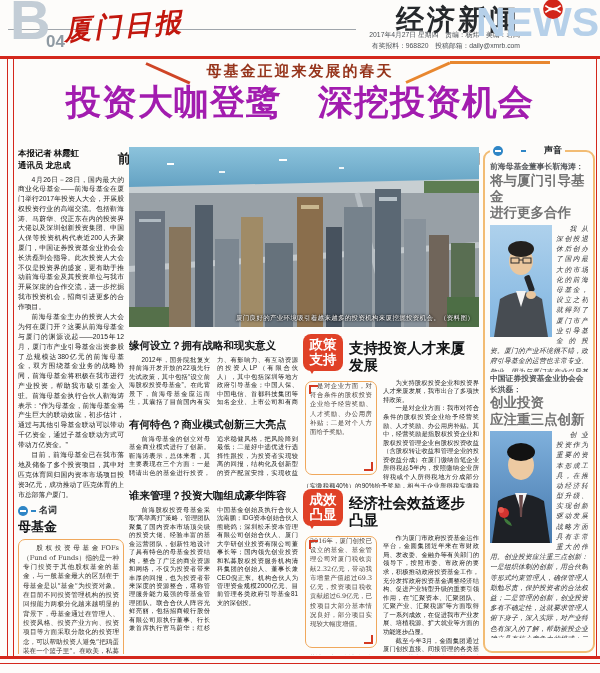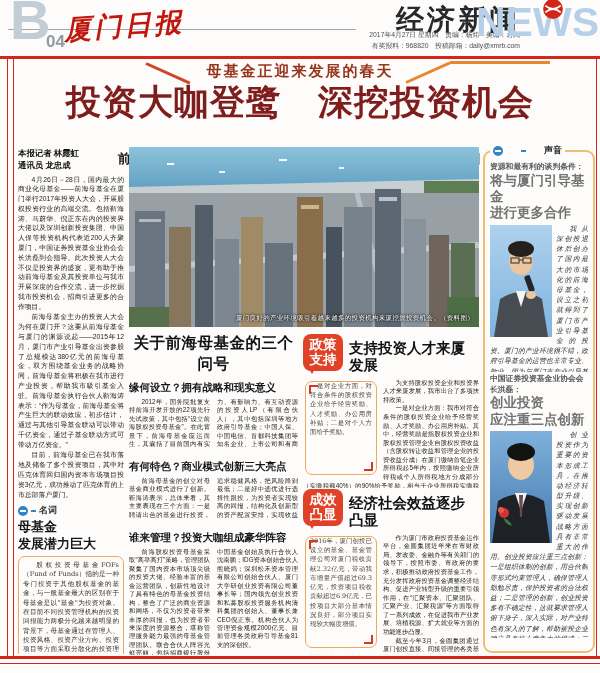--- a/index.html
+++ b/index.html
@@ -15,21 +15,21 @@
   .section-title{position:absolute;right:80px;top:1px;font-size:28px;font-weight:900;color:#26292c;letter-spacing:3px;white-space:nowrap;}
   .mast-meta{position:absolute;right:80px;top:30px;text-align:right;font-size:6.8px;color:#4a4f54;line-height:1.55;white-space:nowrap;}
   .news-wordmark{position:absolute;right:1px;top:2px;font-size:41px;font-weight:700;color:#b6d0e9;line-height:1;letter-spacing:0;}
   .globe{position:absolute;right:36px;top:-2px;width:22px;height:22px;}
   .top-rule{position:absolute;left:0;top:56px;width:600px;height:3px;background:#d4271c;}
   
   .kicker-text{position:absolute;left:0;right:0;top:62px;text-align:center;font-size:15px;font-weight:800;color:#96351c;letter-spacing:2px;}
   .kick-diag-l{position:absolute;left:146px;top:62px;width:48px;height:3px;background:#cf4526;transform:rotate(24deg);transform-origin:left center;}
   .kick-diag-r{position:absolute;left:406px;top:81px;width:48px;height:3px;background:#e8872f;transform:rotate(-24deg);transform-origin:left center;}
   .kick-bar-r{position:absolute;left:450px;top:61px;width:100px;height:3px;background:#e8872f;}
-  .headline-main{position:absolute;left:0;right:0;top:79px;text-align:center;font-size:35px;font-weight:900;color:#7f1d1d;letter-spacing:1px;white-space:nowrap;}
+  .headline-main{position:absolute;left:0;right:0;top:79px;text-align:center;font-size:35px;font-weight:900;color:#a21caf;letter-spacing:1px;white-space:nowrap;}
   .deck{position:absolute;left:0;right:0;top:126px;text-align:center;font-size:13px;font-weight:600;color:#1f1f1f;letter-spacing:0.5px;margin-top:24px;}
   
   .col-left{position:absolute;left:18px;top:148px;width:106px;height:506px;overflow:hidden;}
   .byline{font-size:8.4px;font-weight:800;color:#101010;line-height:1.4;margin-bottom:3px;}
   .byline div{white-space:nowrap;}
   .lead-p{font-size:6.8px;line-height:1.44;color:#1c1c1c;text-align:justify;text-indent:2em;margin:0 0 1px;}
   .tag-row{display:flex;align-items:center;gap:3px;margin:5px 0 2px;}
   .tag-icon{width:10px;height:10px;border-radius:50%;background:#2f86c6;position:relative;flex:0 0 10px;}
   .tag-icon::after{content:"";position:absolute;left:2px;top:4px;width:6px;height:2px;background:#fff;}
   .tag-dash{width:5px;height:2px;background:#2f86c6;}
@@ -121,21 +121,20 @@
     <p class="lead-p">4月26日－28日，国内最大的商业化母基金——前海母基金在厦门举行2017年投资人大会，开展股权投资行业的高端交流。包括靳海涛、马蔚华、倪正东在内的投资界大佬以及深圳创新投资集团、中国人保等投资机构代表近200人齐聚厦门，中国证券投资基金业协会会长洪磊到会指导。此次投资人大会不仅是投资界的盛宴，更有助于推动前海母基金及其投资单位与我市开展深度的合作交流，进一步挖掘我市投资机会，招商引进更多的合作项目。</p>
     <p class="lead-p">前海母基金主办的投资人大会为何在厦门开？这要从前海母基金与厦门的渊源说起——2015年12月，厦门市产业引导基金出资参股了总规模达380亿元的前海母基金，双方围绕基金业务的战略协同，前海母基金将积极在我市进行产业投资，帮助我市吸引基金入驻。前海母基金执行合伙人靳海涛表示：“作为母基金，前海母基金将产生巨大的联动效应，初步估计，通过与其他引导基金联动可以带动千亿资金，通过子基金联动方式可带动万亿资金。”</p>
     <p class="lead-p">目前，前海母基金已在我市落地及储备了多个投资项目，其中对匹克体育回归国内资本市场项目投资3亿元，成功推动了匹克体育的上市总部落户厦门。</p>
     <div>
       <div class="tag-row">
         <span class="tag-icon"></span>
         <span class="tag-dash"></span>
         <span class="tag-label">名词</span>
       </div>
       <div class="glossary-title">母基金</div>
-      <div class="glossary-title">发展潜力巨大</div>
       <div class="glossary-box">股权投资母基金FOFs（Fund of Funds）指的是一种专门投资于其他股权基金的基金，与一般基金最大的区别在于母基金是以“基金”为投资对象。在目前不同投资管理机构的投资回报能力两极分化越来越明显的背景下，母基金通过在管理人、投资风格、投资产业方向、投资项目等方面采取分散化的投资理念，可以帮助投资人避免“把鸡蛋装在一个篮子里”。在欧美，私募股权基金资产总额的约20%由母基金提供，母基金的大力发展是股权投资走向成熟的主要标志。中国母基金行业刚刚起步，呈现出良好的发展趋势，随着中国股权投资行业的进一步发展，股权投资母基金将发挥越来越重要的作用，发展潜力巨大。</div>
     </div>
   </div>
 
   <figure class="photo-fig" style="margin:0">
     <svg width="350" height="180" viewBox="0 0 350 180">
       <defs>
         <linearGradient id="sea" x1="0" y1="0" x2="0" y2="1">
           <stop offset="0" stop-color="#8cc3dc"></stop>
             <stop offset="1" stop-color="#5e9dbf"></stop>
@@ -167,21 +166,20 @@
       <rect x="318" y="150" width="32" height="30" fill="#4d6e45"></rect>
       <rect x="0" y="160" width="40" height="20" fill="#55704a"></rect>
       <rect x="172" y="58" width="18" height="4" fill="#d8c9a0" opacity="0.8"></rect>
       <rect x="250" y="50" width="18" height="4" fill="#cfd8de" opacity="0.8"></rect>
       <rect x="10" y="72" width="22" height="3" fill="#cfd8de" opacity="0.7"></rect>
     </svg>
     <figcaption class="photo-caption">厦门良好的产业环境吸引着越来越多的投资机构来厦挖掘投资机会。（资料图）</figcaption>
   </figure>
 
   <div class="qa">
-    <h2 class="qa-title" style="margin:0">关于前海母基金的三个问号</h2>
     <h3 class="qa-h3">缘何设立？拥有战略和现实意义</h3>
     <div class="qa-body" style="height:56px">2012年，国务院批复支持前海开发开放的22项先行先试政策，其中包括“设立前海股权投资母基金”。在此背景下，前海母基金应运而生，其囊括了目前国内有实力、有影响力、有互动资源的投资人LP（有限合伙人），其中包括深圳等地方政府引导基金；中国人保、中国电信、首都科技集团等知名企业、上市公司和有商业成就的个人等。业界认为，在中国母基金行业的发展初期，如此大规模的商业化母基金的创立具有历史性意义。作为开拓者，前海母基金具有明显的先发优势，有利于获取市场上最优质的GP（普通合伙人）资源和最有利的谈判条件。</div>
     <h3 class="qa-h3">有何特色？商业模式创新三大亮点</h3>
     <div class="qa-body" style="height:48px">前海母基金的创立对母基金商业模式进行了创新。靳海涛表示，总体来看，其主要表现在三个方面：一是聘请出色的基金进行投资，追求稳健风格，把风险降到最低；二是好中选优进行选择性跟投，为投资者实现较高的回报，结构化及创新型的资产配置安排，实现收益率与流动性的均衡；三是母基金直投项目基金，与直接投资私募基金的成本和费用不存在差异。</div>
     <h3 class="qa-h3">谁来管理？投资大咖组成豪华阵容</h3>
     <div class="qa-body" style="height:128px">前海股权投资母基金采取“高举高打”策略，管理团队聚集了国内资本市场顶尖级的投资大佬、经验丰富的基金运营团队，创新性地设计了具有特色的母基金投资结构，整合了广泛的商业资源和网络，不仅为投资者带来丰厚的回报，也为投资者带来深度的资源整合，堪称管理服务能力最强的母基金管理团队。联合合伙人阵容光鲜亮丽，包括招商银行股份有限公司原执行董事、行长兼首席执行官马蔚华；红杉中国基金创始及执行合伙人沈南鹏；IDG资本创始合伙人熊晓鸽；深圳松禾资本管理有限公司创始合伙人、厦门大学研创业投资有限公司董事长等；国内领先创业投资和私募股权投资服务机构清科集团的创始人、董事长兼CEO倪正东。机构合伙人为管理资金规模2000亿元、目前管理各类政府引导基金81支的深创投。</div>
   </div>
 
   <div class="policy">
     <div class="sec-head">
@@ -216,21 +214,21 @@
   </div>
 
   <aside class="sidebar">
     <div class="tag-row">
       <span class="tag-icon"></span>
       <span class="tag-dash"></span>
       <span class="tag-label">声音</span>
     </div>
 
     <div class="voice-item1">
-      <div class="voice-intro">资源和最有利的谈判条件：</div>
+      <div class="voice-intro">前海母基金董事长靳海涛：</div>
       <div class="voice-title">将与厦门引导基金</div>
       <div class="voice-title">进行更多合作</div>
       <div class="voice-photo">
         <svg width="62" height="112" viewBox="0 0 62 112">
           <defs>
               <linearGradient id="p1" x1="0" y1="0" x2="0" y2="1">
             <stop offset="0" stop-color="#aed1ec"></stop>
                 <stop offset="1" stop-color="#7fb4e0"></stop>
           </linearGradient>
             </defs>

